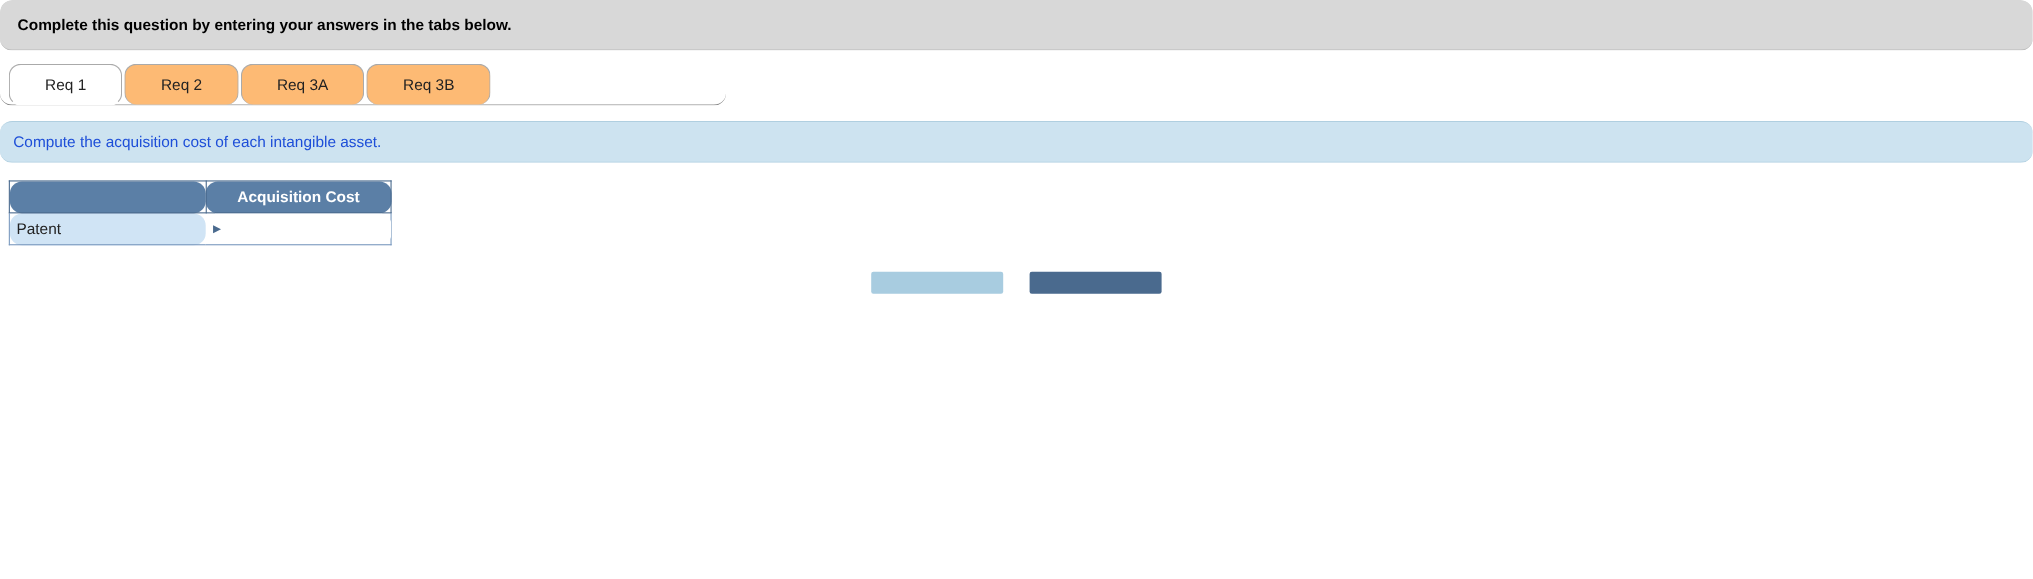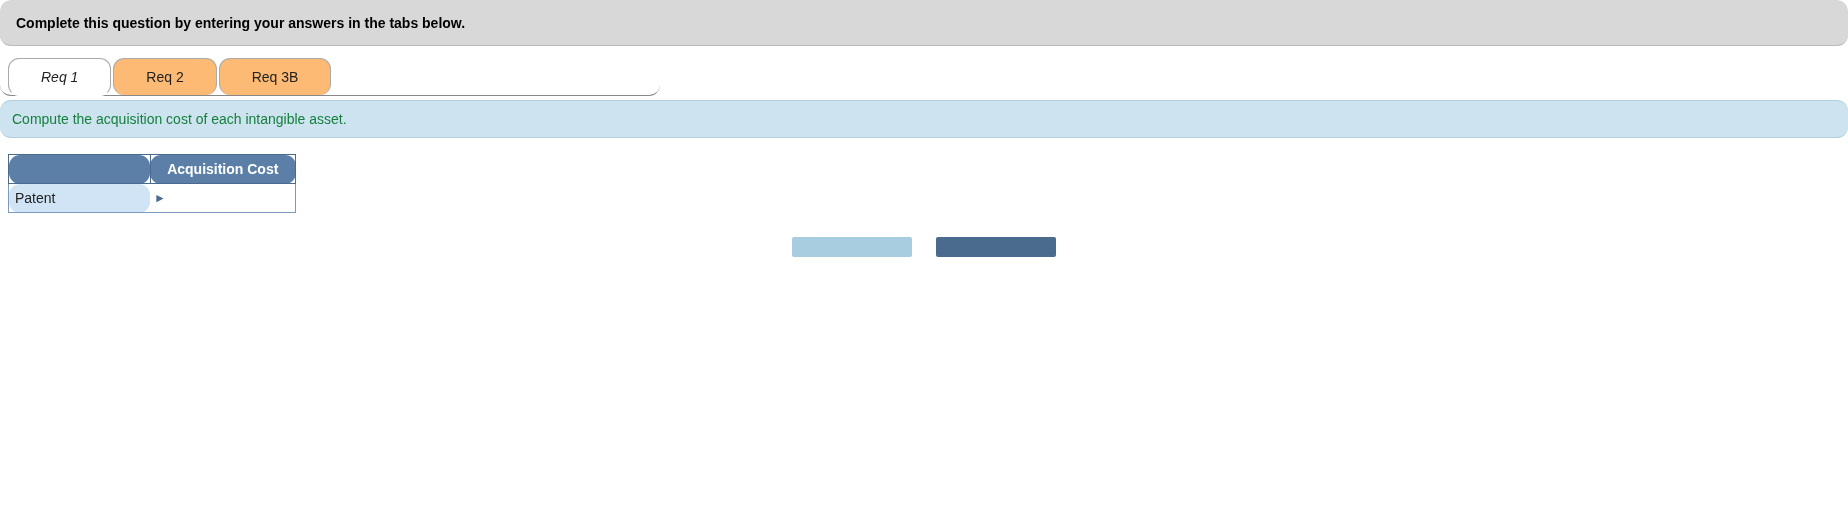--- a/index.html
+++ b/index.html
@@ -44,42 +44,41 @@
       font-size: 14px;
       color: #222;
       white-space: nowrap;
     }
 
     .tab.active {
       background: #fff;
       border-bottom: 1px solid #fff;
       margin-bottom: -1px;
       z-index: 1;
-      font-style: italic;
     }
 
     .question-description {
       background: #cde3f0;
       padding: 10px 12px;
       font-size: 14px;
-      color: #15803d;
-      margin-top: 4px;
+      color: #1d4ed8;
+      margin-top: 14px;
       border-top: 1px solid #b0cfe0;
       border-bottom: 1px solid #b0cfe0;
       width: 100%;
     }
 
     .table-area {
       margin-top: 16px;
       padding-left: 8px;
     }
 
     .data-table {
       border-collapse: collapse;
-      width: 288px;
+      width: 348px;
     }
 
     .data-table th {
       background: #5b7fa6;
       color: #fff;
       font-weight: bold;
       text-align: center;
       padding: 6px 12px;
       border: 1px solid #4a6a8e;
       font-size: 14px;
@@ -172,20 +171,23 @@
 <div class="instruction-bar">
   <span>Complete this question by entering your answers in the tabs below.</span>
 </div>
 
 <div class="tabs-container">
   <div class="tab active">
     <span>Req 1</span>
   </div>
   <div class="tab">
     <span>Req 2</span>
+  </div>
+  <div class="tab">
+    <span>Req 3A</span>
   </div>
   <div class="tab">
     <span>Req 3B</span>
   </div>
 </div>
 
 <div class="question-description">
   <span>Compute the acquisition cost of each intangible asset.</span>
 </div>
 

